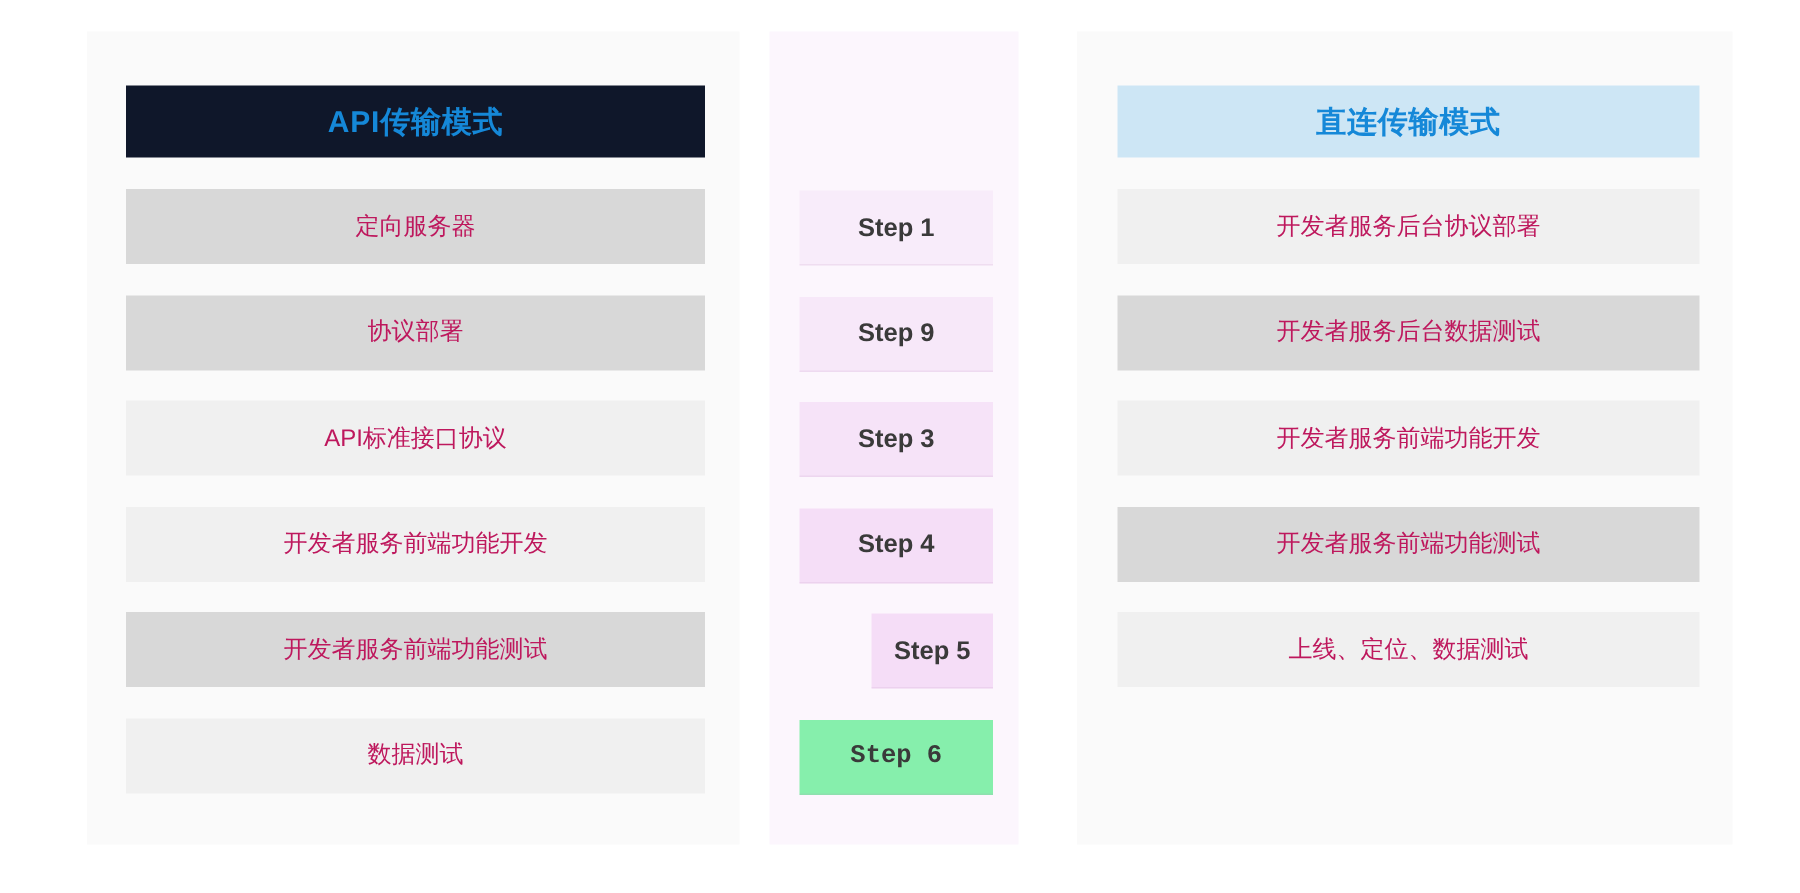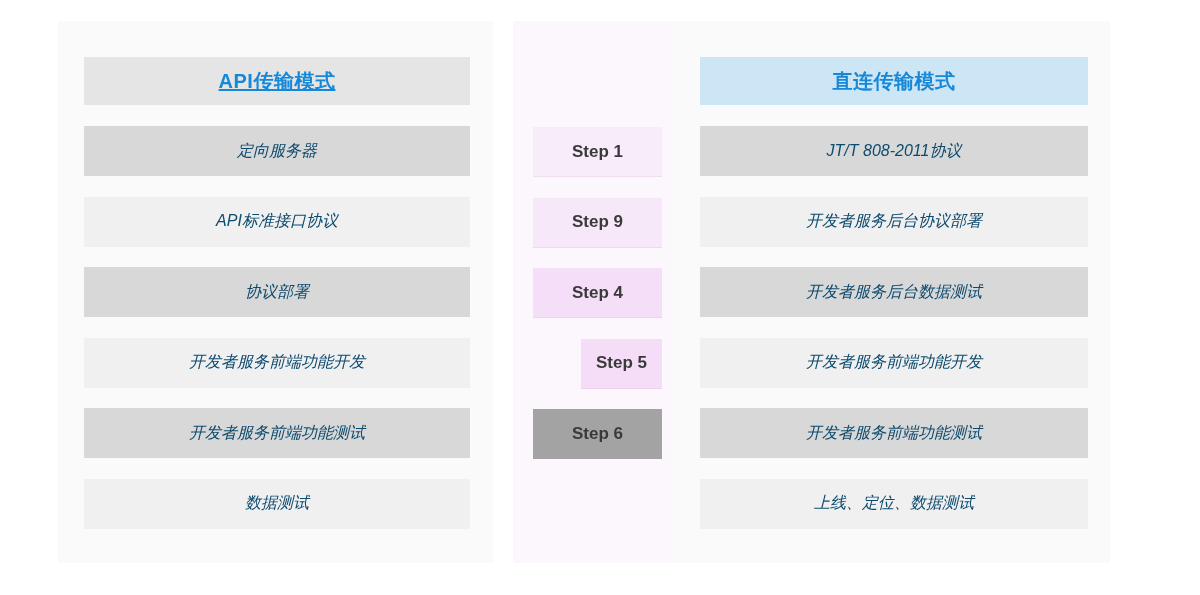--- a/index.html
+++ b/index.html
@@ -27,21 +27,21 @@
     width: 435px;
     padding: 36px 23px 0 26px;
   }
   .panel-steps {
     left: 513px;
     width: 166px;
     padding: 106px 17px 0 20px;
     background: #fcf6fd;
   }
   .panel-direct {
-    left: 673px;
+    left: 718px;
     width: 437px;
     padding: 36px 22px 0 27px;
   }
   .header-box {
     height: 48px;
     margin-bottom: 21px;
     display: flex;
     align-items: center;
     justify-content: center;
     background: #cde6f5;
@@ -49,24 +49,23 @@
     font-size: 20px;
     font-weight: bold;
     letter-spacing: 0.5px;
   }
   .flow-row {
     height: 50px;
     margin-bottom: 20.5px;
     display: flex;
     align-items: center;
     justify-content: center;
-    color: #0c4a6e;
+    color: #be185d;
     font-size: 16px;
     background: #f0f0f0;
-    font-style: italic;
   }
   .step-box {
     height: 50px;
     margin-bottom: 20.5px;
     display: flex;
     align-items: center;
     justify-content: center;
     color: #3a3a3a;
     font-size: 17px;
     font-weight: bold;
@@ -74,40 +73,40 @@
     border-bottom: 1px solid rgba(190, 140, 190, 0.15);
     box-sizing: border-box;
   }
 </style>
 </head>
 <body>
 
 <div class="stage">
 
   <section class="panel panel-api" style="background-color: rgb(250, 250, 250);">
-    <div class="header-box" style="background-color: #e5e5e5; text-decoration: underline;">API传输模式</div>
+    <div class="header-box" style="background-color: #0f172a;">API传输模式</div>
     <div class="flow-row" style="background-color: rgb(216, 216, 216);">定向服务器</div>
+    <div class="flow-row" style="background-color: rgb(216, 216, 216);">协议部署</div>
     <div class="flow-row" style="background-color: rgb(240, 240, 240);">API标准接口协议</div>
-    <div class="flow-row" style="background-color: rgb(216, 216, 216);">协议部署</div>
     <div class="flow-row" style="background-color: rgb(240, 240, 240);">开发者服务前端功能开发</div>
     <div class="flow-row" style="background-color: rgb(216, 216, 216);">开发者服务前端功能测试</div>
     <div class="flow-row" style="background-color: rgb(240, 240, 240);">数据测试</div>
   </section>
 
   <section class="panel panel-steps" style="background-color: rgb(252, 246, 253);">
     <div class="step-box" style="background-color: rgb(248, 236, 250);">Step 1</div>
     <div class="step-box" style="background-color: rgb(247, 232, 249);">Step 9</div>
+    <div class="step-box" style="background-color: rgb(246, 227, 248);">Step 3</div>
     <div class="step-box" style="background-color: rgb(245, 222, 247);">Step 4</div>
     <div class="step-box" style="background-color: rgb(245, 221, 247); margin-left: 48px;">Step 5</div>
-    <div class="step-box" style="background-color: #a3a3a3;">Step 6</div>
+    <div class="step-box" style="background-color: #86efac; font-family: Liberation Mono, monospace;">Step 6</div>
   </section>
 
   <section class="panel panel-direct" style="background-color: rgb(250, 250, 250);">
     <div class="header-box" style="background-color: rgb(205, 230, 245);">直连传输模式</div>
-    <div class="flow-row" style="background-color: rgb(216, 216, 216);">JT/T 808-2011协议</div>
     <div class="flow-row" style="background-color: rgb(240, 240, 240);">开发者服务后台协议部署</div>
     <div class="flow-row" style="background-color: rgb(216, 216, 216);">开发者服务后台数据测试</div>
     <div class="flow-row" style="background-color: rgb(240, 240, 240);">开发者服务前端功能开发</div>
     <div class="flow-row" style="background-color: rgb(216, 216, 216);">开发者服务前端功能测试</div>
     <div class="flow-row" style="background-color: rgb(240, 240, 240); text-align: right;">上线、定位、数据测试</div>
   </section>
 
 </div>
 
 </body></html>

